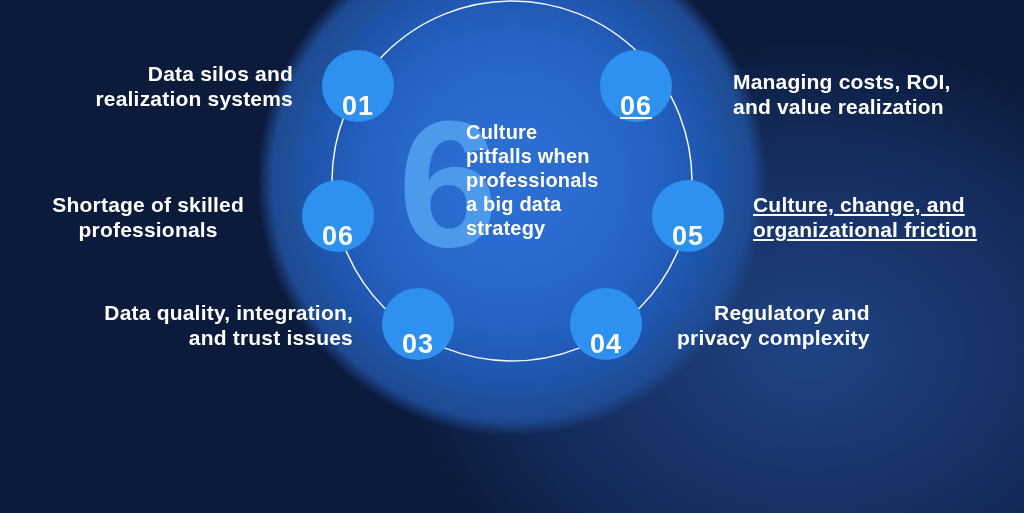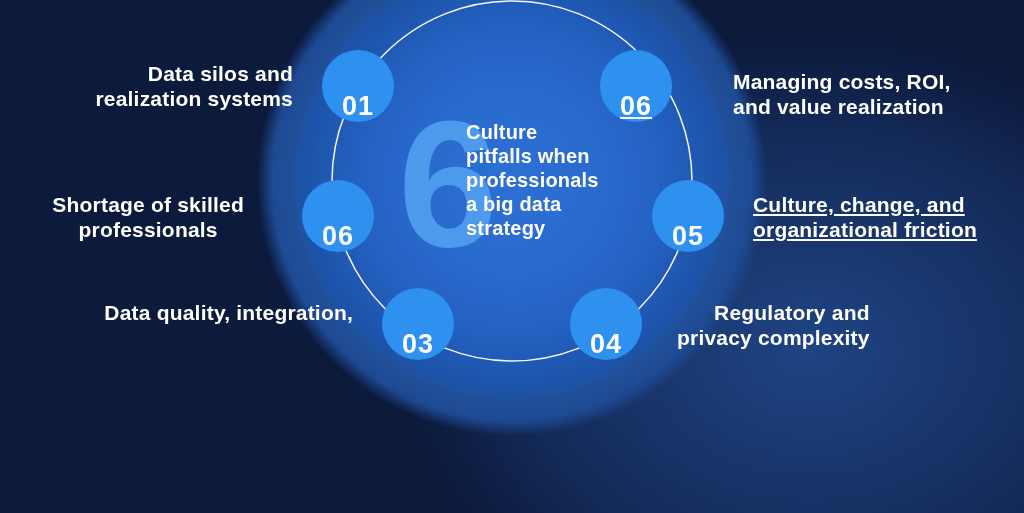--- a/index.html
+++ b/index.html
@@ -141,20 +141,21 @@
   <div class="label l1">
     <span>Data silos and</span>
     <span>realization systems</span>
   </div>
   <div class="label l2">
     <span>Shortage of skilled</span>
     <span>professionals</span>
   </div>
   <div class="label l3">
     <span>Data quality, integration,</span>
+    <span>and trust issues</span>
   </div>
   <div class="label l4">
     <span>Regulatory and</span>
     <span>privacy complexity</span>
   </div>
   <div class="label l5">
     <span>Culture, change, and</span>
     <span>organizational friction</span>
   </div>
   <div class="label l6">

